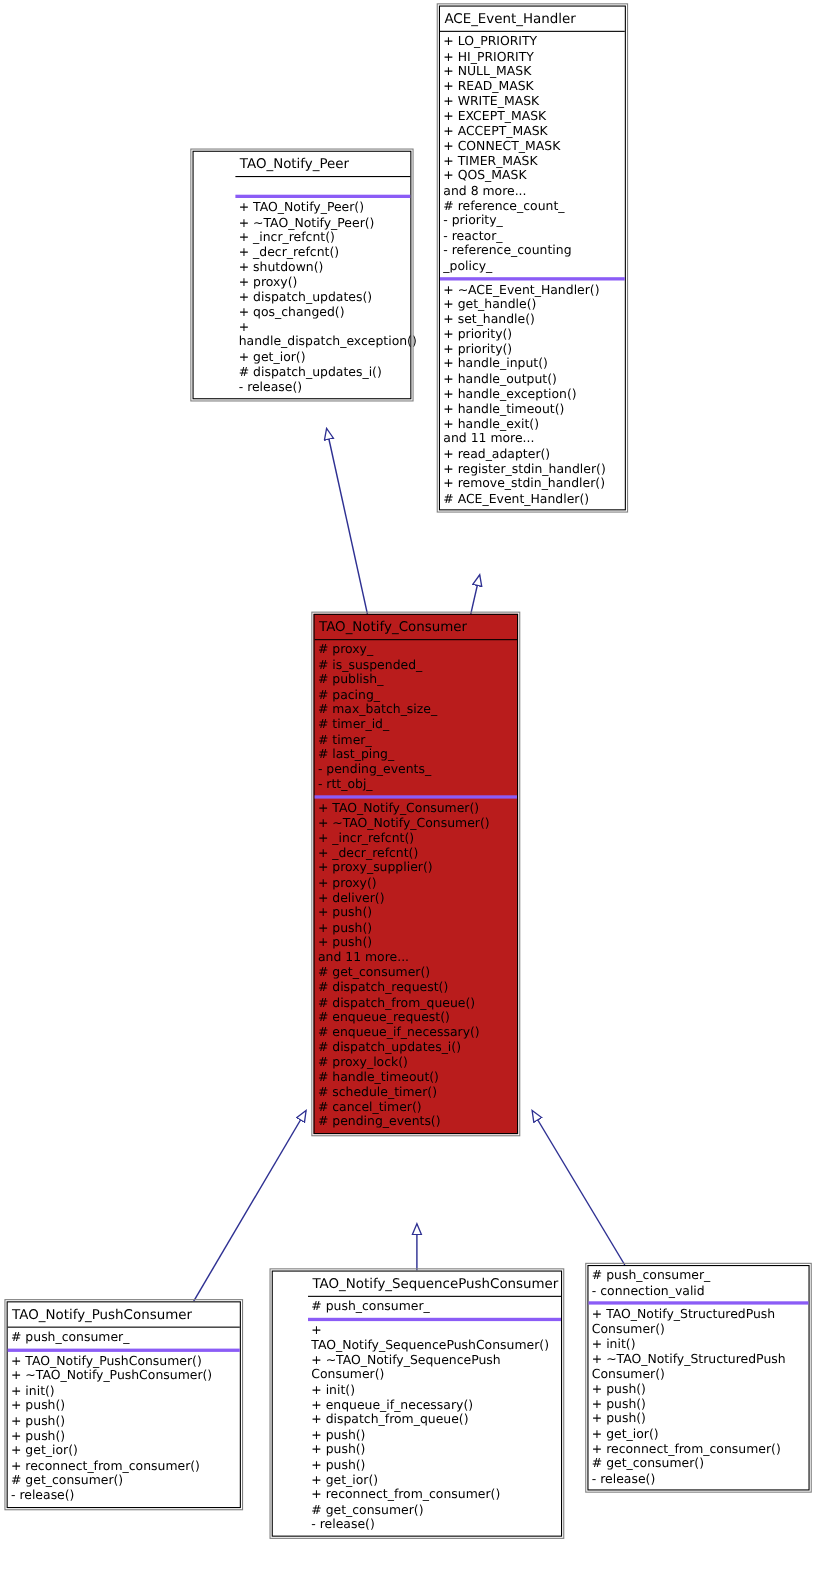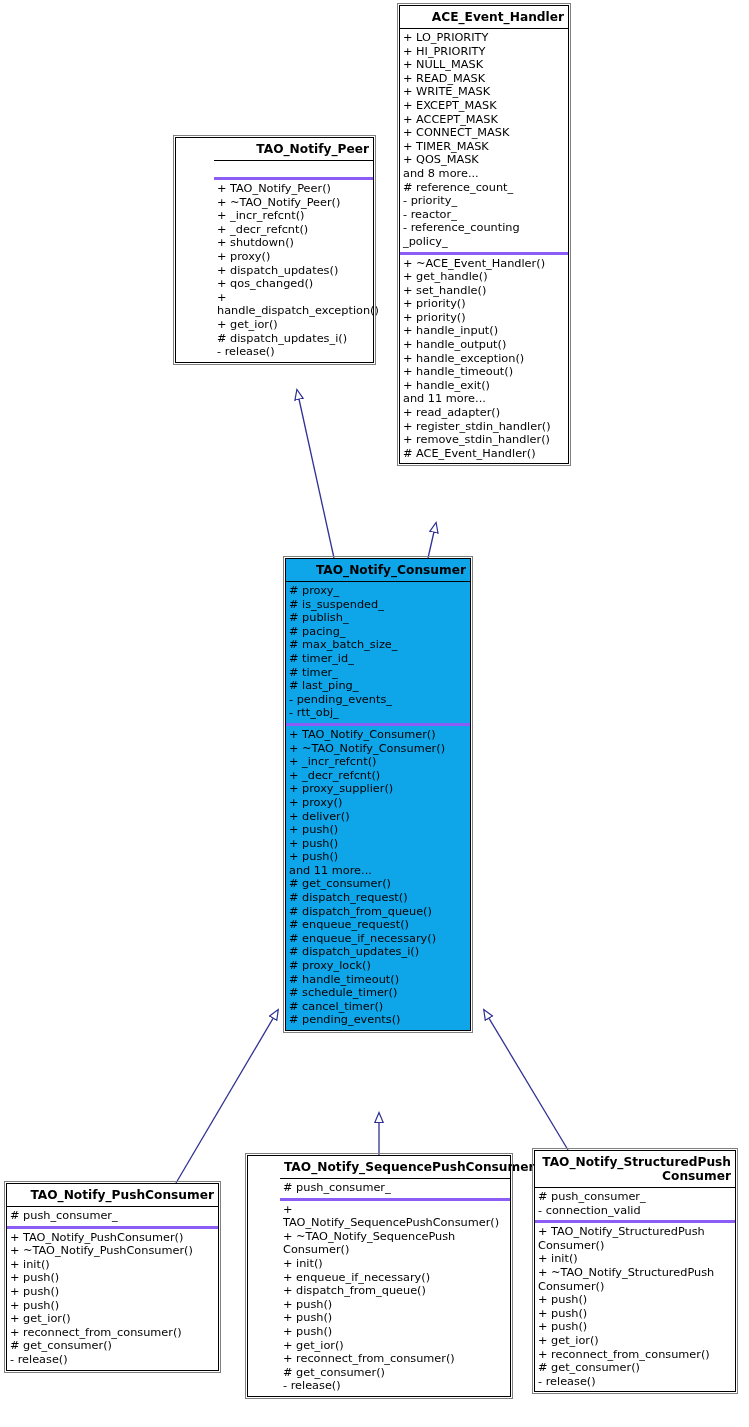--- a/index.html
+++ b/index.html
@@ -19,31 +19,30 @@
   }
   .uml-class {
     position: absolute;
     box-sizing: border-box;
     border: 1px solid #000000;
     background: #ffffff;
     outline: 1px solid #808080;
     outline-offset: 1px;
   }
   .uml-class.highlight {
-    background: #0ea5e9;
+    background: #b91c1c;
   }
   .class-title {
-    text-align: right;
+    text-align: left;
     font-size: 12.2px;
     color: #000000;
     line-height: 14px;
     padding: 4px 4px 4px 4px;
     border-bottom: 1px solid #000000;
     white-space: pre-line;
-    font-weight: bold;
   }
   .class-section {
     border-bottom: 3px solid #8b5cf6;
     padding: 2px 3px 3px 3px;
   }
   .class-section:last-child {
     border-bottom: none;
   }
   .class-section.empty {
     height: 16px;
@@ -231,22 +230,20 @@
         <div class="member">+ push()</div>
         <div class="member">+ push()</div>
         <div class="member">+ get_ior()</div>
         <div class="member">+ reconnect_from_consumer()</div>
         <div class="member"># get_consumer()</div>
         <div class="member">- release()</div>
       </div>
   </div>
 
   <div class="uml-class" style="left:534px; top:1150px; width:202px;">
-    <div class="class-title">TAO_Notify_StructuredPush
-Consumer</div>
     <div class="class-section">
         <div class="member"># push_consumer_</div>
         <div class="member">- connection_valid</div>
       </div>
     <div class="class-section">
         <div class="member">+ TAO_Notify_StructuredPush
 Consumer()</div>
         <div class="member">+ init()</div>
         <div class="member">+ ~TAO_Notify_StructuredPush
 Consumer()</div>

